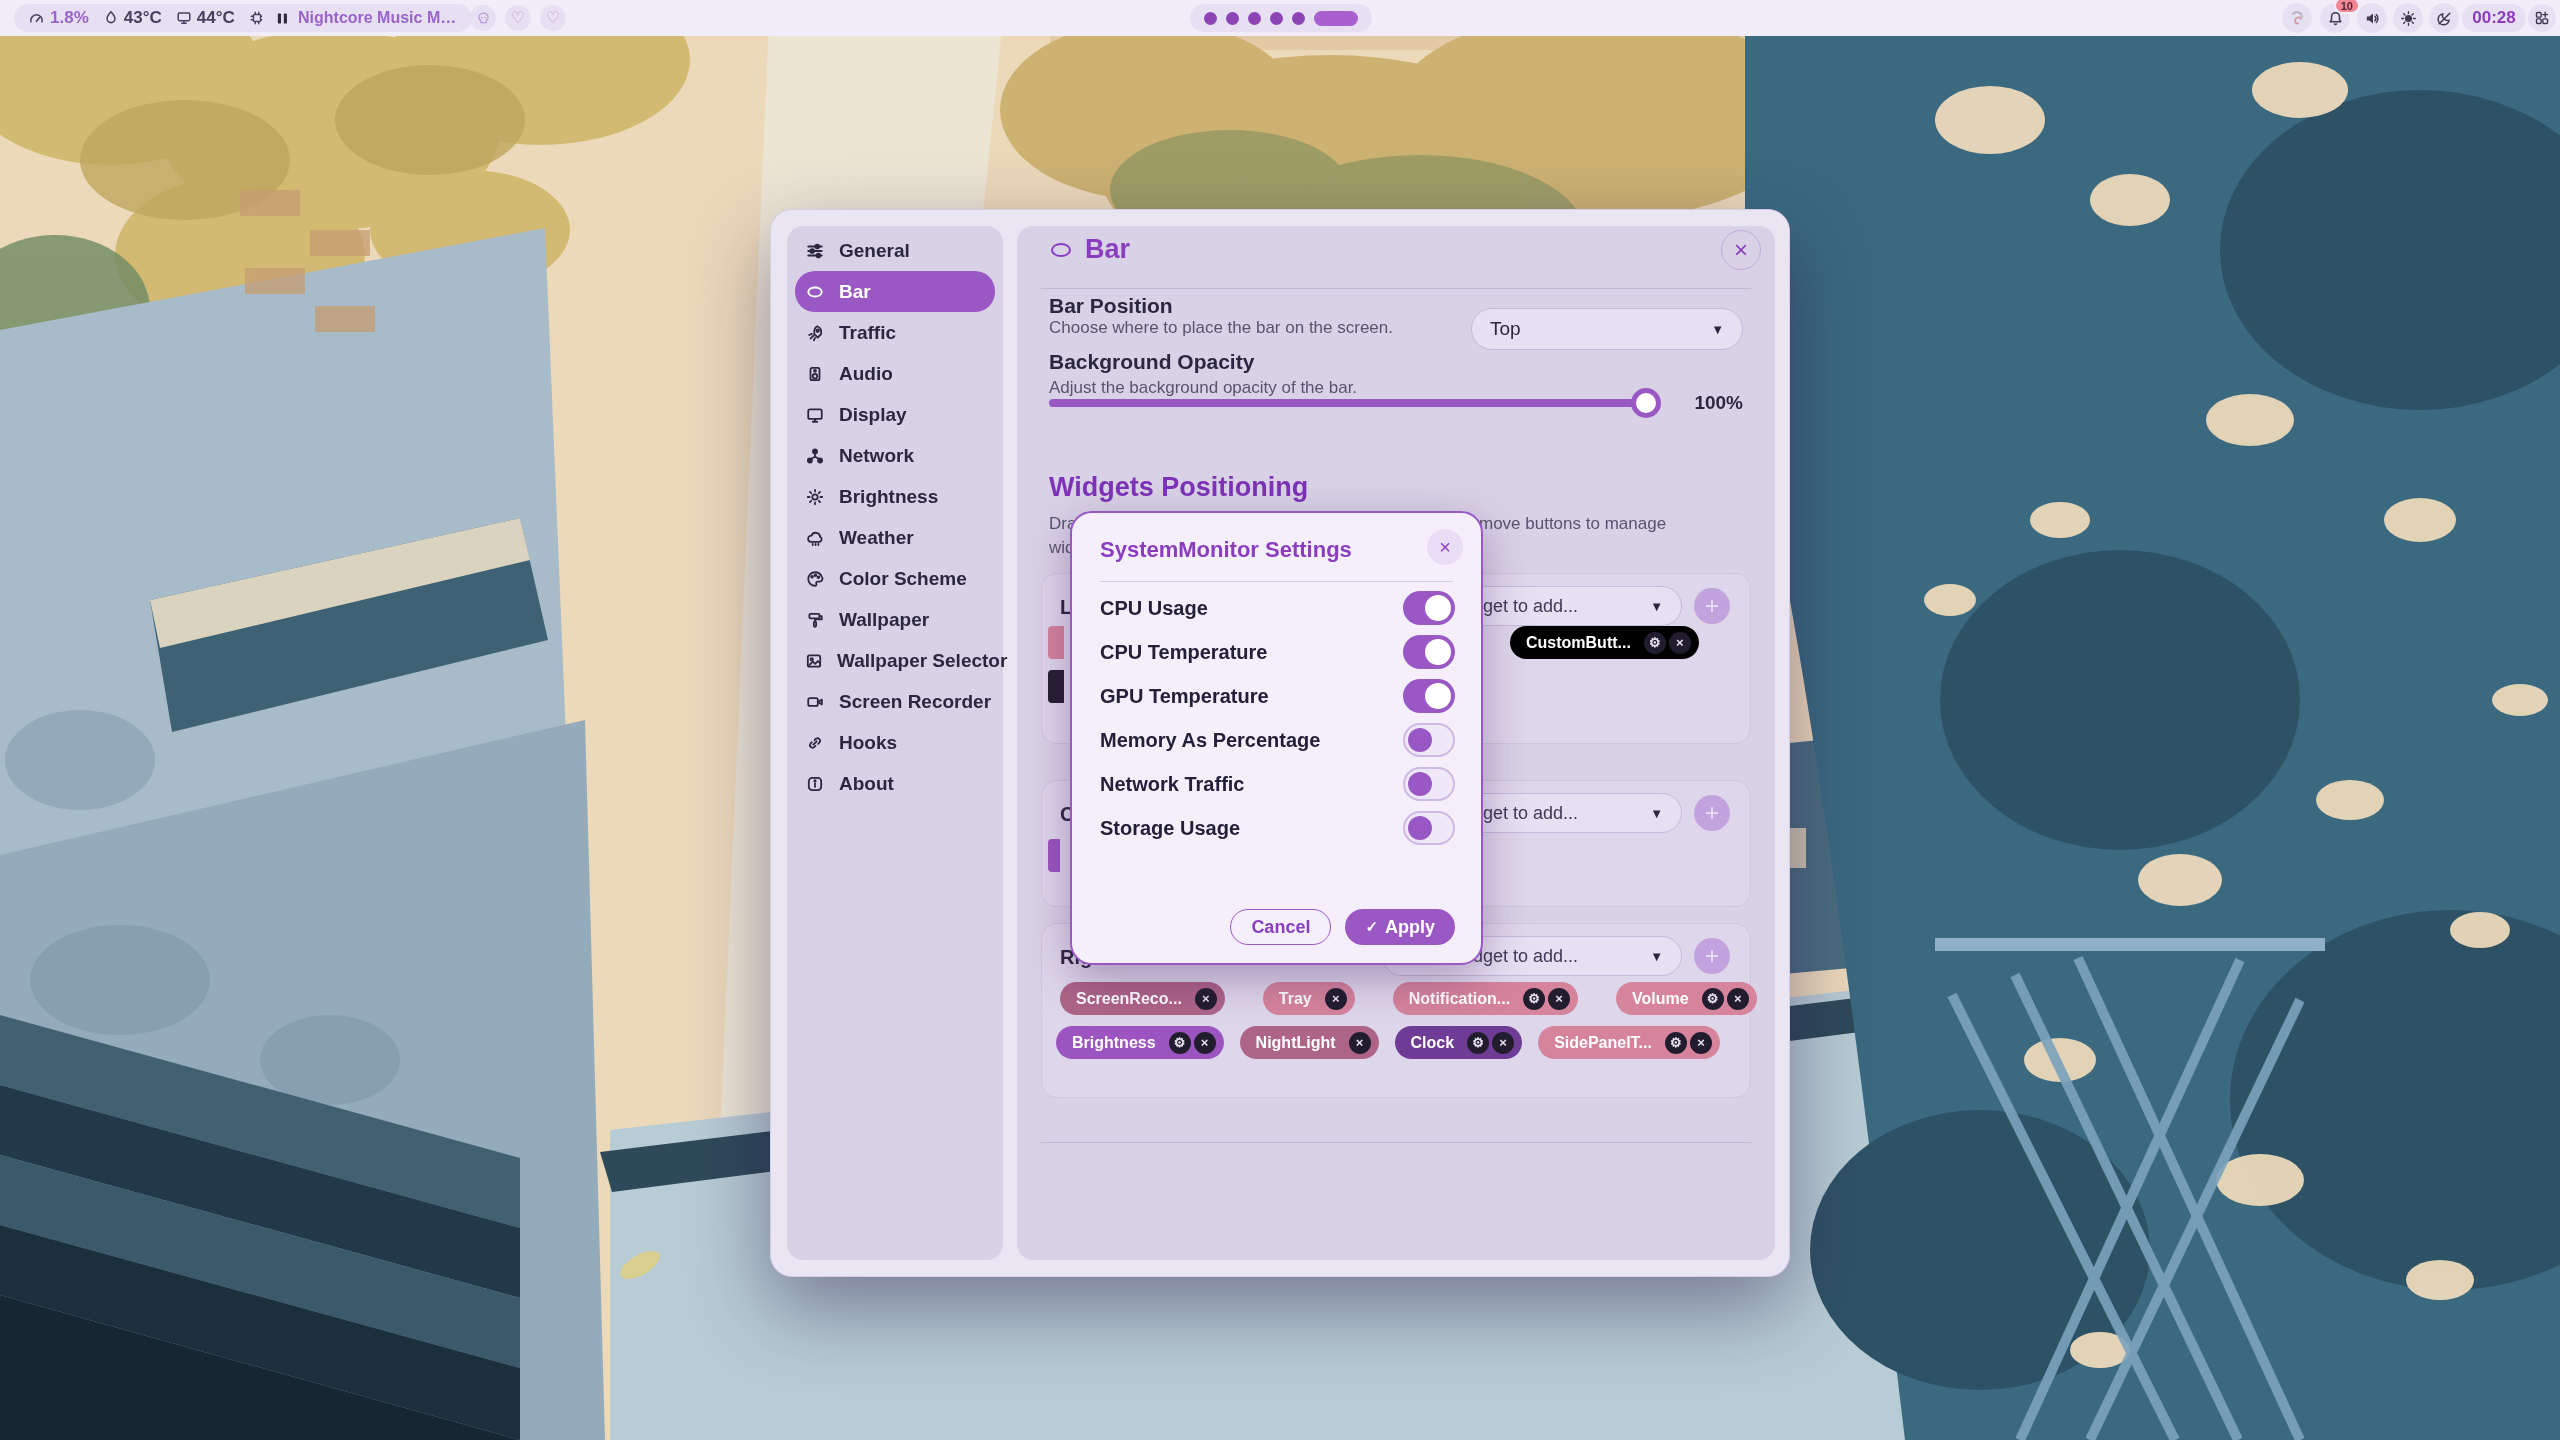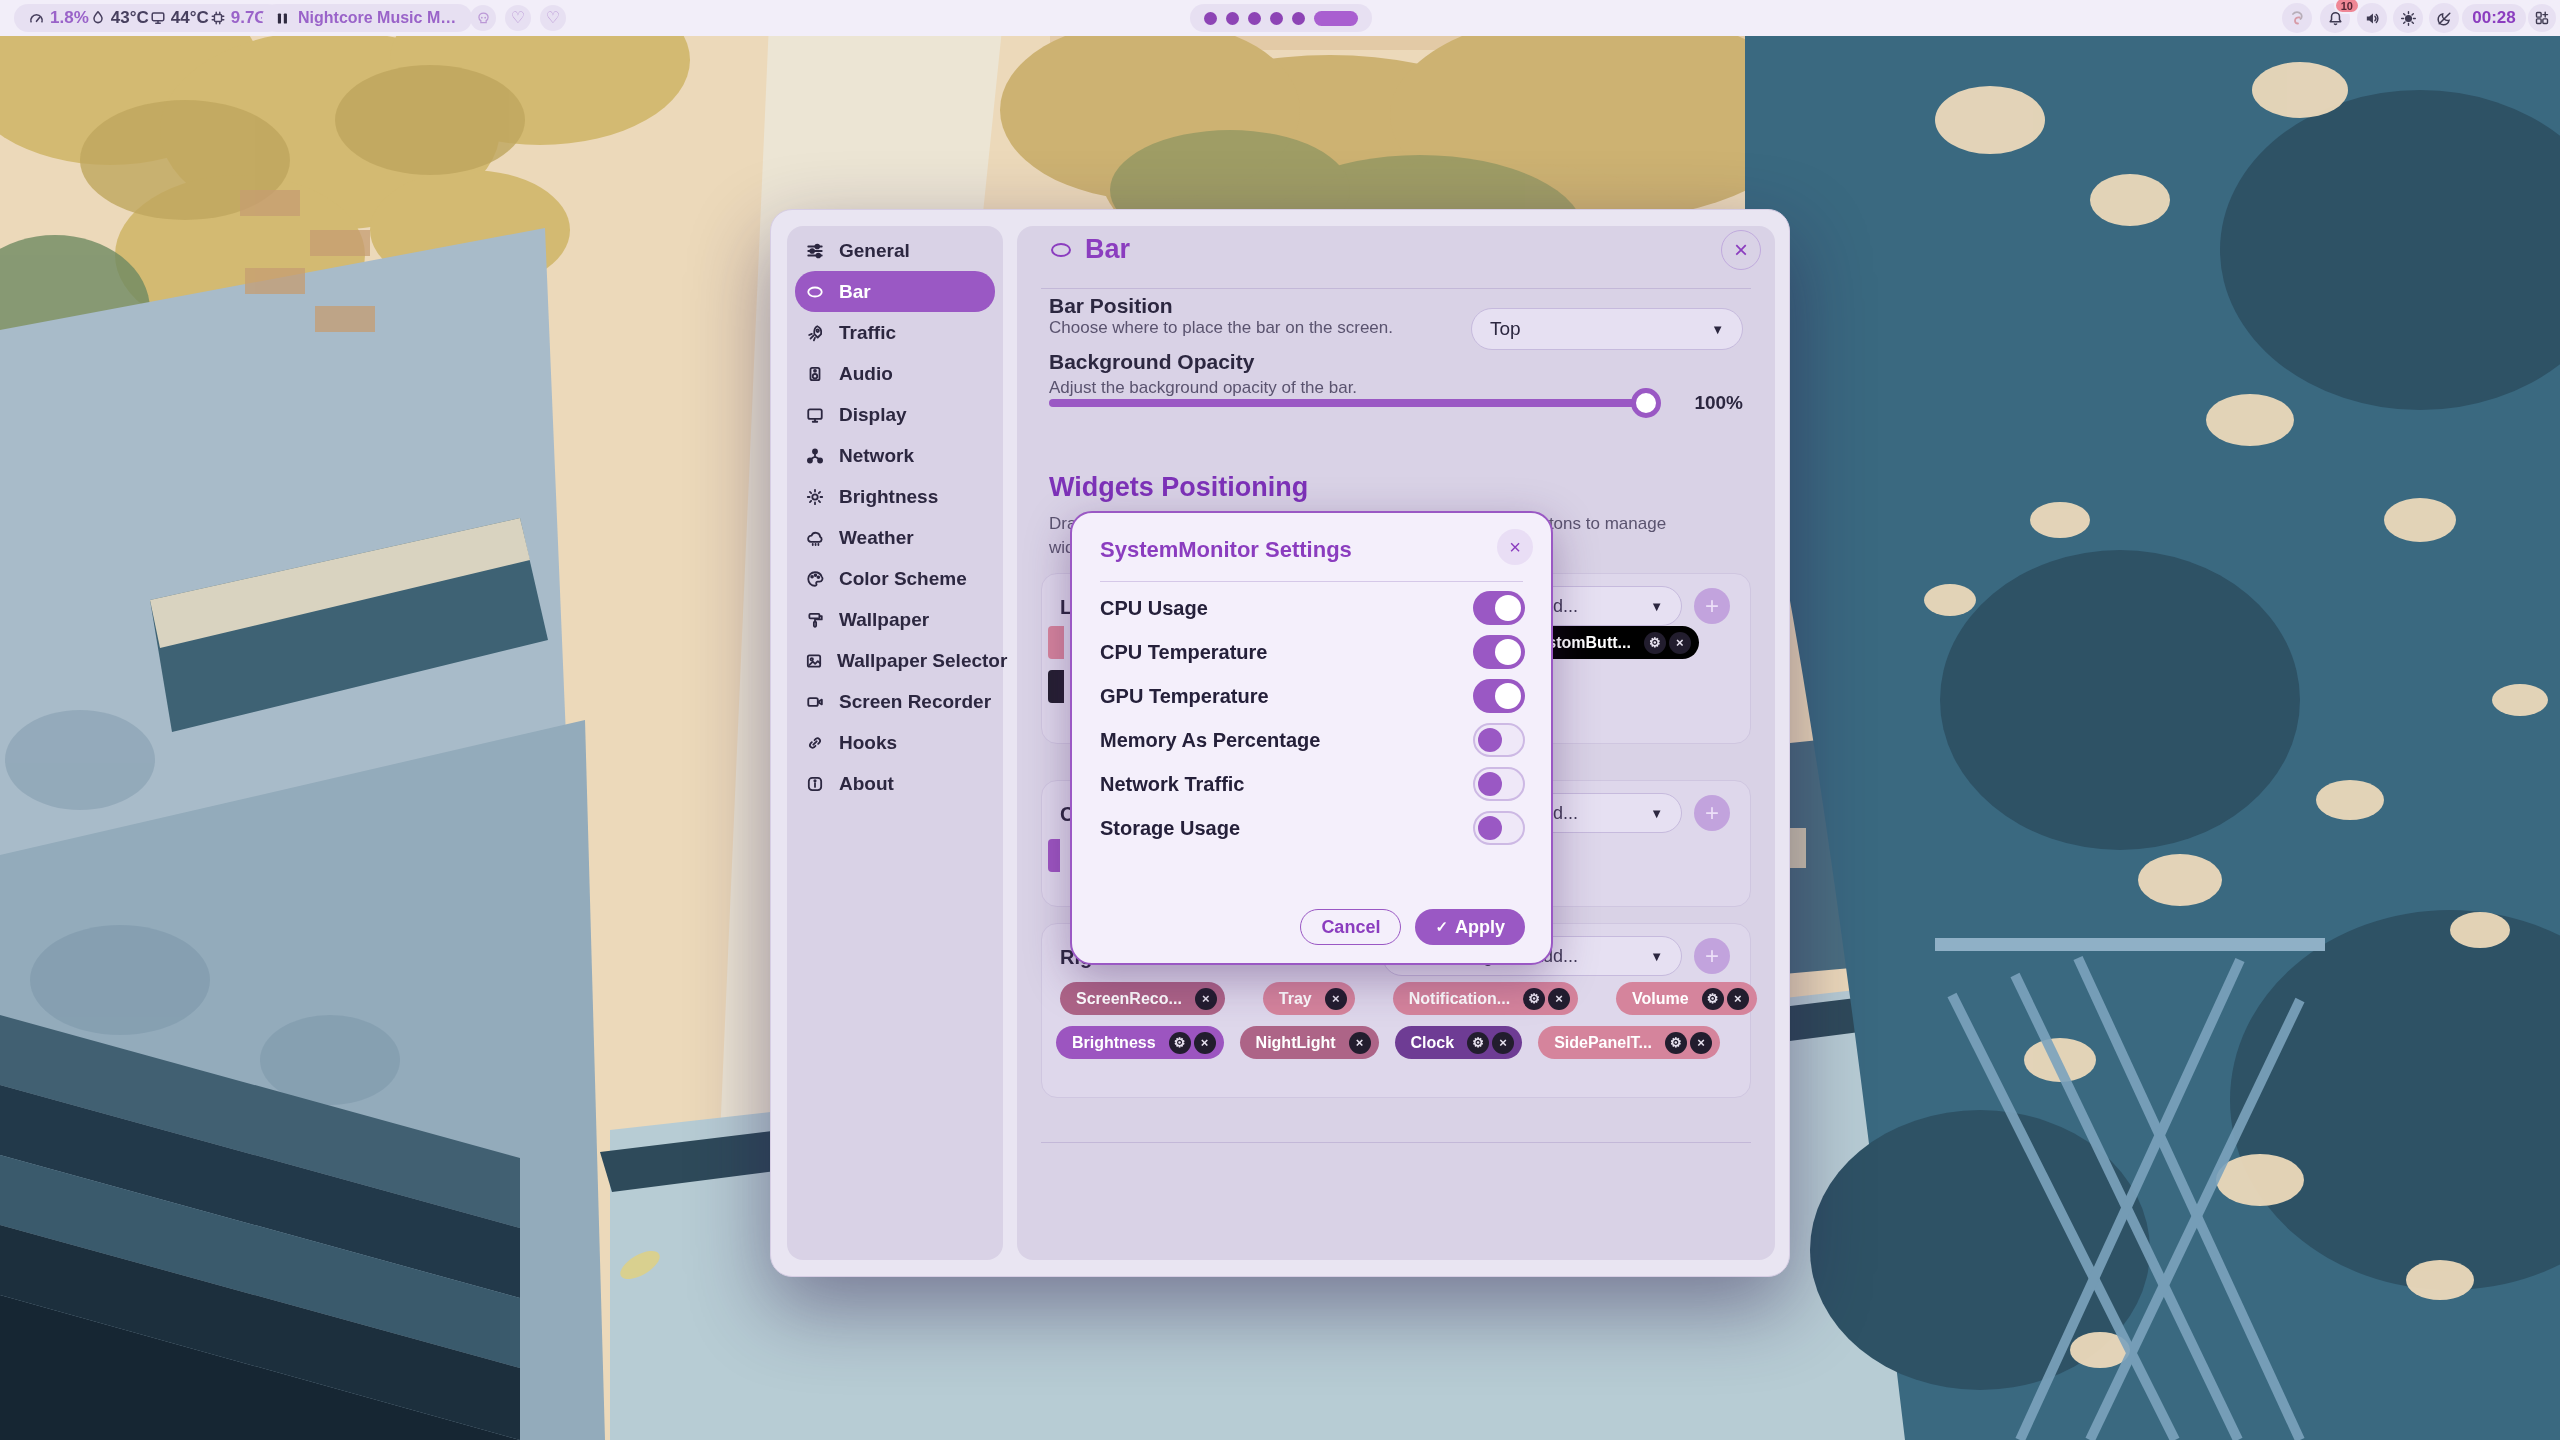--- a/index.html
+++ b/index.html
@@ -9,21 +9,21 @@
   
   .wallpaper { position:absolute; inset:0; z-index:0; }
 
   
   .topbar { position:absolute; left:0; top:0; width:2560px; height:36px; background:#f2eef9; z-index:5; }
   .pill { position:absolute; top:4px; height:28px; background:#e7e0f2; border-radius:14px; display:flex; align-items:center; }
   .stat { display:flex; align-items:center; gap:5px; font-size:17px; font-weight:bold; }
   .stat svg { display:block; }
   .stat.accent { color:#9a63c9; }
   .stat.plain { color:#473f5e; }
-  .bar-group { gap:1px; padding:0 14px; }
+  .bar-group { gap:14px; padding:0 14px; }
   .media-pill { left:262px; padding:0 14px; gap:9px; max-width:210px; }
   .media-title { font-size:16px; font-weight:bold; color:#9a63c9; white-space:nowrap; overflow:hidden; text-overflow:ellipsis; max-width:160px; }
   .round-btn { position:absolute; top:5px; width:26px; height:26px; border-radius:50%; background:#e7e0f2; display:flex; align-items:center; justify-content:center; color:#bb98d6; font-size:16px; line-height:1; }
   .ws-pill { left:1190px; width:182px; padding:0 12px; gap:9px; justify-content:center; }
   .ws-dot { width:13px; height:13px; border-radius:50%; background:#8d44b5; }
   .ws-active { width:44px; height:15px; border-radius:8px; background:#a95fd0; }
   .tray-circle { position:absolute; top:3px; width:30px; height:30px; border-radius:50%; background:#e7e0f2; display:flex; align-items:center; justify-content:center; color:#3f3a52; }
   .badge { position:absolute; top:-6px; right:-10px; height:17px; padding:0 5px; background:#ef8795; border:2px solid #f2eef9; border-radius:9px; font-size:11px; font-weight:bold; color:#552635; display:flex; align-items:center; }
   .time-pill { left:2462px; width:64px; padding:0; justify-content:center; font-size:17px; font-weight:bold; color:#8b3dbf; }
 
@@ -69,21 +69,21 @@
   .chip.darkpurple { background:#6e3c94; }
   .chip.custom { background:#000000; }
   .chips-row { position:absolute; display:flex; align-items:center; }
   .sliver { position:absolute; width:16px; border-radius:4px 0 0 4px; height:33px; }
   .sliver.pink { background:#d5849c; }
   .sliver.dark { background:#241f30; }
   .sliver.purple { background:#9c55c0; width:12px; }
   .mp-footer-sep { position:absolute; left:24px; right:24px; top:916px; height:1px; background:#c3b8d8; }
 
   
-  .modal { position:absolute; left:1070px; top:511px; width:483px; height:454px; background:#f4effb; border:2px solid #9a58c4; border-radius:22px; box-shadow:0 14px 44px rgba(60,20,90,.35); z-index:20; }
+  .modal { position:absolute; left:1070px; top:511px; width:413px; height:454px; background:#f4effb; border:2px solid #9a58c4; border-radius:22px; box-shadow:0 14px 44px rgba(60,20,90,.35); z-index:20; }
   .modal-title { position:absolute; left:28px; top:24px; font-size:22px; font-weight:bold; color:#8b3dbf; }
   .modal-close { position:absolute; right:18px; top:16px; width:36px; height:36px; border-radius:50%; background:#e9def5; color:#8b3dbf; font-size:20px; display:flex; align-items:center; justify-content:center; }
   .modal-sep { position:absolute; left:28px; right:28px; top:68px; height:1px; background:#d5c8e8; }
   .toggle-list { position:absolute; left:0; top:73px; width:100%; display:flex; flex-direction:column;text-align:center; }
   .toggle-row { height:44px; display:flex; align-items:center; padding:0 26px 0 28px; }
   .toggle-label { font-size:20px; font-weight:bold; color:#25203a; }
   .toggle { margin-left:auto; position:relative; width:52px; height:34px; border-radius:17px; }
   .toggle.on { background:#9a58c4; }
   .toggle.on .knob { position:absolute; right:4px; top:4px; width:26px; height:26px; border-radius:50%; background:#ffffff; }
   .toggle.off { background:#efe8f8; border:2px solid #cdb9e4; }

